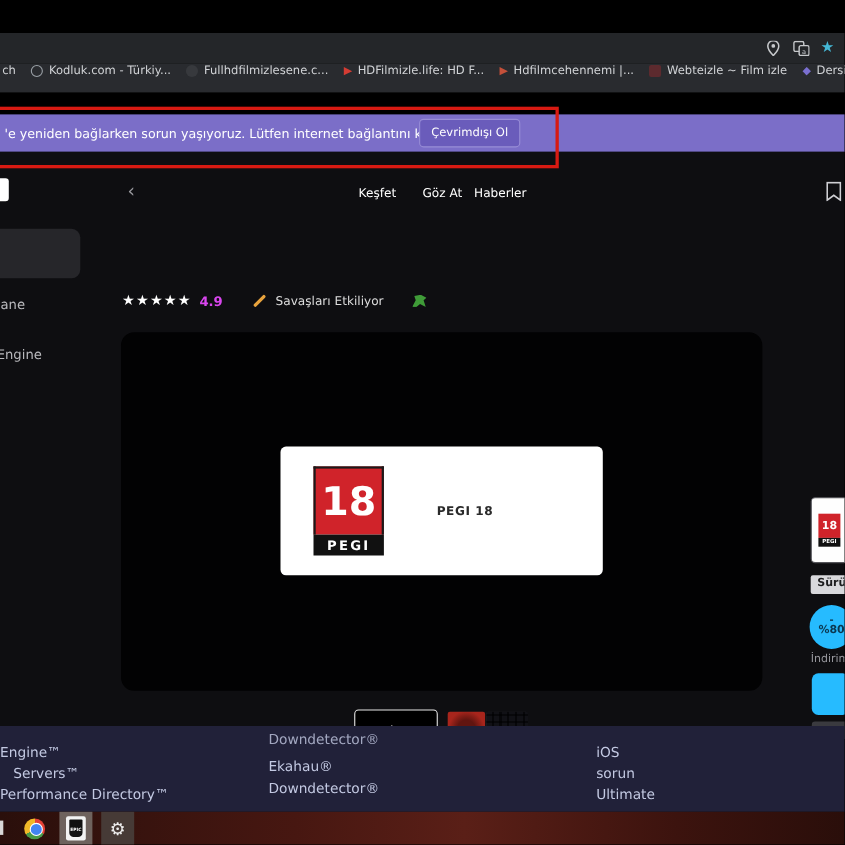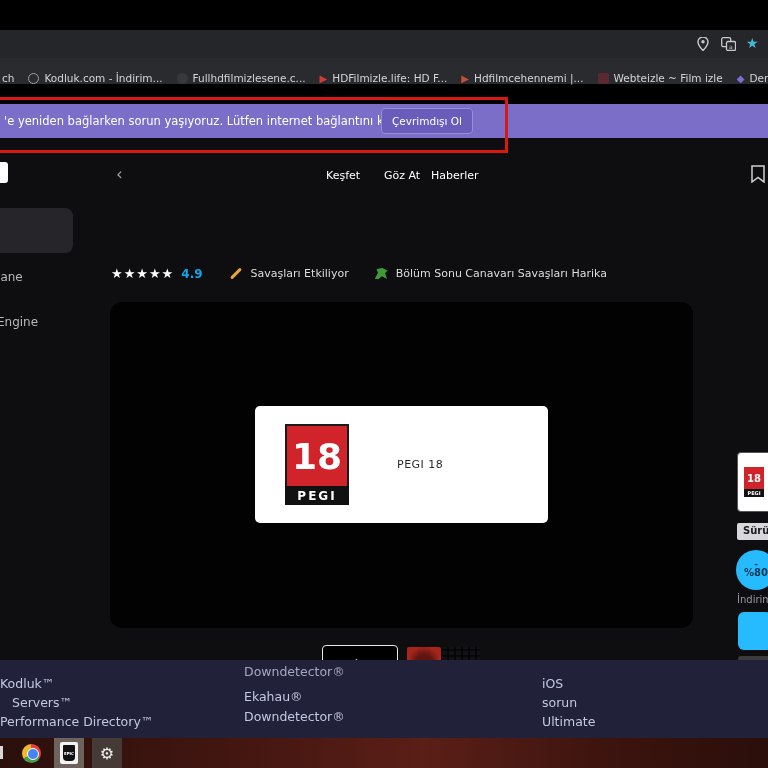--- a/index.html
+++ b/index.html
@@ -4,21 +4,21 @@
 <style>
   * { margin:0; padding:0; box-sizing:border-box; }
   html,body { width:768px; height:768px; background:#000; overflow:hidden;
     font-family:"DejaVu Sans","Liberation Sans",sans-serif; }
   #screen { position:relative; width:768px; height:768px; background:#000; overflow:hidden; }
   .abs { position:absolute; }
 
   
   #addr-row { top:30px; left:0; width:768px; height:28px; background:#242629; }
   #bm-row { top:58px; left:0; width:768px; height:26px; background:#292b2f;
-    display:flex; align-items:flex-end; font-size:10.5px; color:#d2d4d7; white-space:nowrap; }
+    display:flex; align-items:flex-start; font-size:10.5px; color:#d2d4d7; white-space:nowrap; }
   .bm-item { display:flex; align-items:center; gap:5px; margin-left:14px; flex:none; }
   .fav { width:11px; height:11px; border-radius:50%; flex:none; display:flex; align-items:center; justify-content:center; font-size:8px; }
   .addr-ic { position:absolute; top:6px; color:#c7c9cc; font-size:13px; }
 
   
   #banner { top:104px; left:0; width:768px; height:34px; background:#7b6ec8;
     display:flex; align-items:center; color:#fff; font-size:11.5px; }
   #banner-msg { margin-left:4px; }
   #offline-btn { position:absolute; left:381px; top:4px; height:26px; padding:0 10px;
     background:#6a5cbb; border:1px solid #988dd6; border-radius:4px; color:#fff;
@@ -33,32 +33,32 @@
 
   #back-chv { left:116px; top:26px; color:#9a9a9f; font-size:17px; }
   #search-pill { left:143px; top:25px; width:160px; height:25px; background:#1e1e22;
     border-radius:13px; display:flex; align-items:center; color:#8b8b92; font-size:10.5px; gap:7px; padding-left:11px; }
   .nav-link { position:absolute; top:31px; color:#fff; font-size:11px; }
   #wish-ic { left:751px; top:27px; }
 
   #game-title { left:109px; top:84px; color:#fff; font-size:30px; font-weight:800; letter-spacing:-0.5px; }
   #rating-row { left:111px; top:128px; display:flex; align-items:center; font-size:11px; color:#ddd; }
   #stars { color:#fff; font-size:13px; letter-spacing:1px; }
-  #rating-val { color:#0ea5e9; font-weight:700; font-size:12px; margin-left:7px; }
+  #rating-val { color:#d946ef; font-weight:700; font-size:12px; margin-left:7px; }
   .tag-ic { margin-left:26px; margin-right:8px; }
   #pencil-ic { width:14px; height:3px; background:#e8a33d; transform:rotate(-45deg); border-radius:2px; }
   #dino-ic { width:13px; height:11px; background:#3f9b38; clip-path:polygon(0 100%,25% 45%,15% 10%,60% 0,100% 25%,80% 45%,95% 100%,55% 75%,30% 100%); }
 
   #player { left:110px; top:164px; width:583px; height:326px; background:#020203; border-radius:12px; }
   #pegi-card { position:absolute; left:145px; top:104px; width:293px; height:117px; background:#fff; border-radius:5px;
     display:flex; align-items:center; }
   #pegi-logo { width:64px; height:81px; margin-left:30px; display:flex; flex-direction:column; }
   #pegi-num { flex:1; background:#d0232a; color:#fff; font-size:36px; font-weight:800; display:flex; align-items:center; justify-content:center; border:2px solid #1a1a1a; border-bottom:none; }
   #pegi-org { height:19px; background:#111; color:#fff; font-size:12px; font-weight:700; letter-spacing:2px; display:flex; align-items:center; justify-content:center; }
-  #pegi-label { margin-left:48px; color:#2a2a2a; font-size:11px; font-weight:400; letter-spacing:0.5px; }
+  #pegi-label { margin-left:48px; color:#2a2a2a; font-size:11px; font-weight:700; letter-spacing:0.5px; }
 
   
   #thumb-video { left:322px; top:507px; width:76px; height:34px; background:#000; border:1.5px solid #e8e8e8;
     border-radius:4px; display:flex; align-items:center; justify-content:center; color:#fff; font-size:11px; }
   #thumb-cover { left:407px; top:509px; width:34px; height:26px; border-radius:2px;
     background:radial-gradient(circle at 50% 60%, #611510 0 35%, #a8251c 70%); }
   #thumb-shots { left:442px; top:509px; width:38px; height:26px; border-radius:2px;
     background:repeating-linear-gradient(90deg,#2b2b30 0 5px,#121215 5px 7px),repeating-linear-gradient(0deg,#33333a 0 4px,#17171c 4px 6px); background-blend-mode:overlay; }
 
   
@@ -113,21 +113,21 @@
     </svg>
     <span class="abs" style="left:746px;top:5px;color:#45b8d6;font-size:14px">★</span>
   </div>
 
   <div class="abs" id="bm-row">
     <span class="bm-item" style="margin-left:2px">
         <span>ch</span>
       </span>
     <span class="bm-item">
         <span class="fav" style="border:1px solid #9aa0a6"></span>
-        <span>Kodluk.com - İndirim...</span>
+        <span>Kodluk.com - Türkiy...</span>
       </span>
     <span class="bm-item">
         <span class="fav" style="background:#37393d"></span>
         <span>Fullhdfilmizlesene.c...</span>
       </span>
     <span class="bm-item">
         <span style="color:#d43c33;font-size:10px">▶</span>
         <span>HDFilmizle.life: HD F...</span>
       </span>
     <span class="bm-item">
@@ -165,21 +165,20 @@
     <svg class="abs" id="wish-ic" width="14" height="18" viewBox="0 0 14 18">
       <path d="M1 1h12v16l-6-4.5L1 17z" fill="none" stroke="#cfcfd4" stroke-width="1.5"></path>
     </svg>
 
     <div class="abs" id="rating-row">
       <span id="stars">★★★★★</span>
       <span id="rating-val">4.9</span>
       <span class="tag-ic" id="pencil-ic"></span>
       <span>Savaşları Etkiliyor</span>
       <span class="tag-ic" id="dino-ic"></span>
-      <span>Bölüm Sonu Canavarı Savaşları Harika</span>
     </div>
 
     <div class="abs" id="player">
       <div id="pegi-card">
         <div id="pegi-logo">
           <div id="pegi-num">18</div>
           <div id="pegi-org">PEGI</div>
         </div>
         <div id="pegi-label">PEGI 18</div>
       </div>
@@ -201,21 +200,21 @@
     <div class="abs" id="disc-circle">
       <span id="disc-dash">-</span>
       <span id="disc-pct">%80</span>
     </div>
     <div class="abs" id="disc-note">İndirim</div>
     <div class="abs" id="buy-btn"></div>
     <div class="abs" id="grey-btn"></div>
   </div>
 
   <div class="abs" id="page-footer">
-    <span class="f-item" style="left:0;top:16px">Kodluk™</span>
+    <span class="f-item" style="left:0;top:16px">Engine™</span>
     <span class="f-item" style="left:12px;top:35px">Servers™</span>
     <span class="f-item" style="left:0;top:54px">Performance Directory™</span>
     <span class="f-item" style="left:244px;top:4px;opacity:0.8">Downdetector®</span>
     <span class="f-item" style="left:244px;top:29px">Ekahau®</span>
     <span class="f-item" style="left:244px;top:49px">Downdetector®</span>
     <span class="f-item" style="left:542px;top:16px">iOS</span>
     <span class="f-item" style="left:542px;top:35px">sorun</span>
     <span class="f-item" style="left:542px;top:54px">Ultimate</span>
   </div>
 

